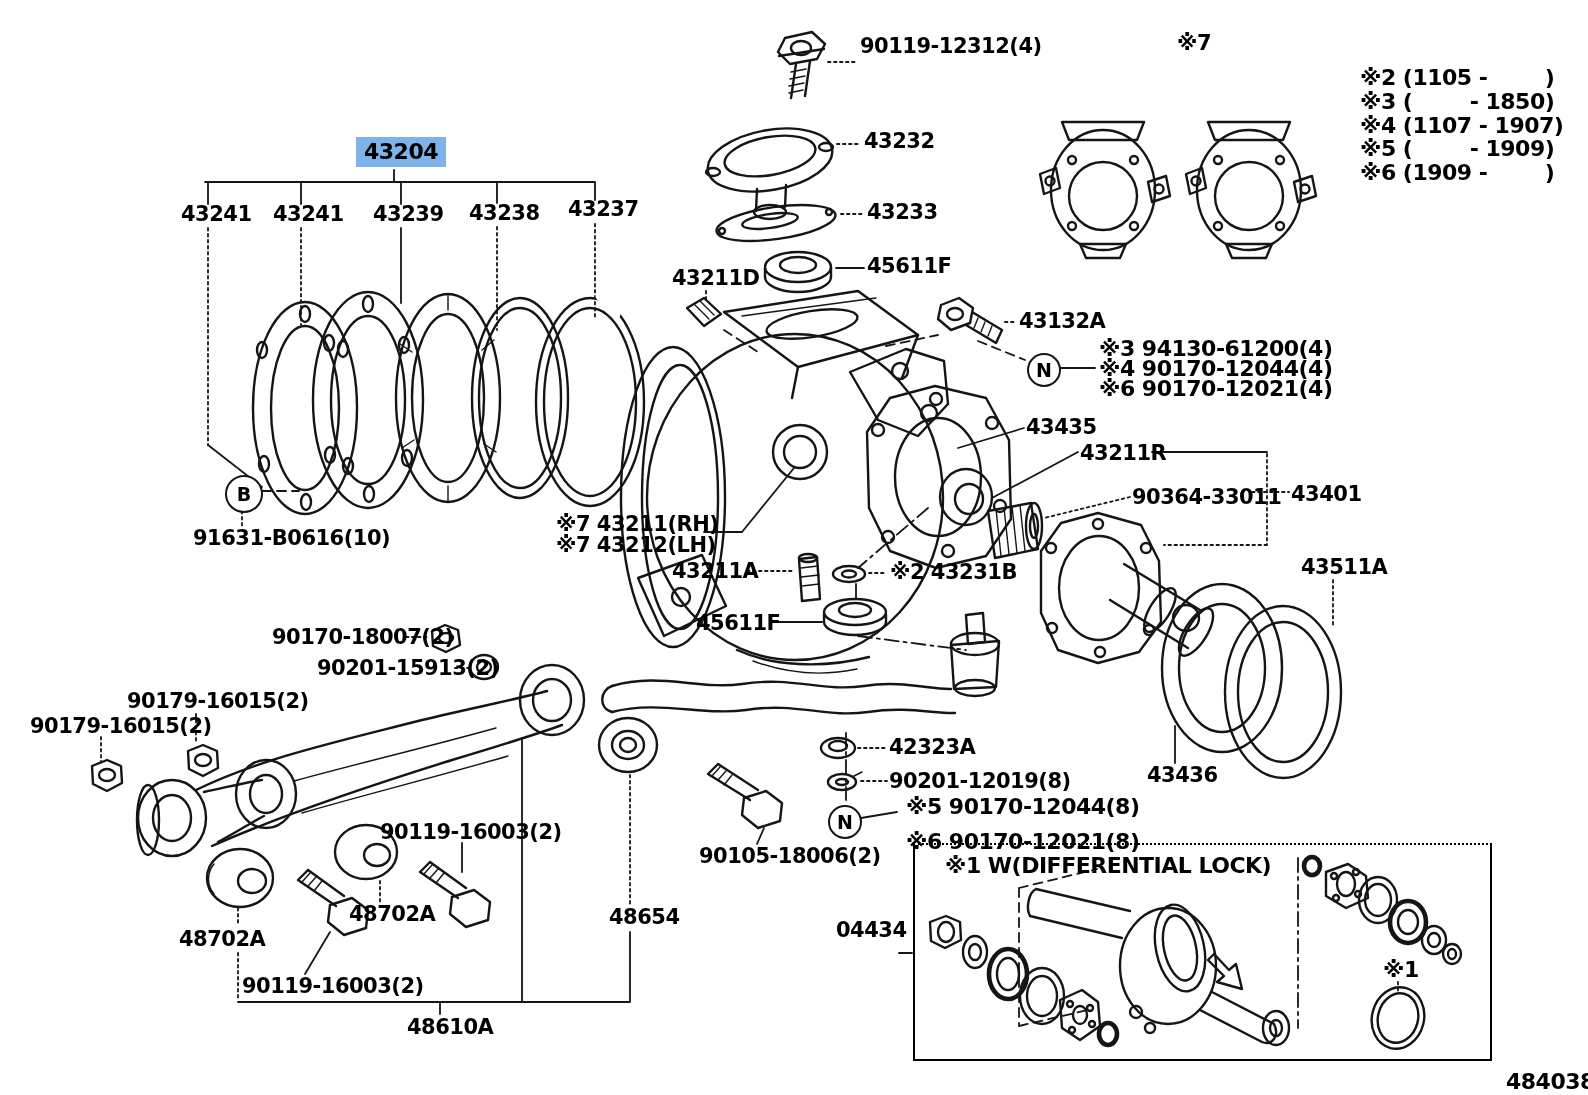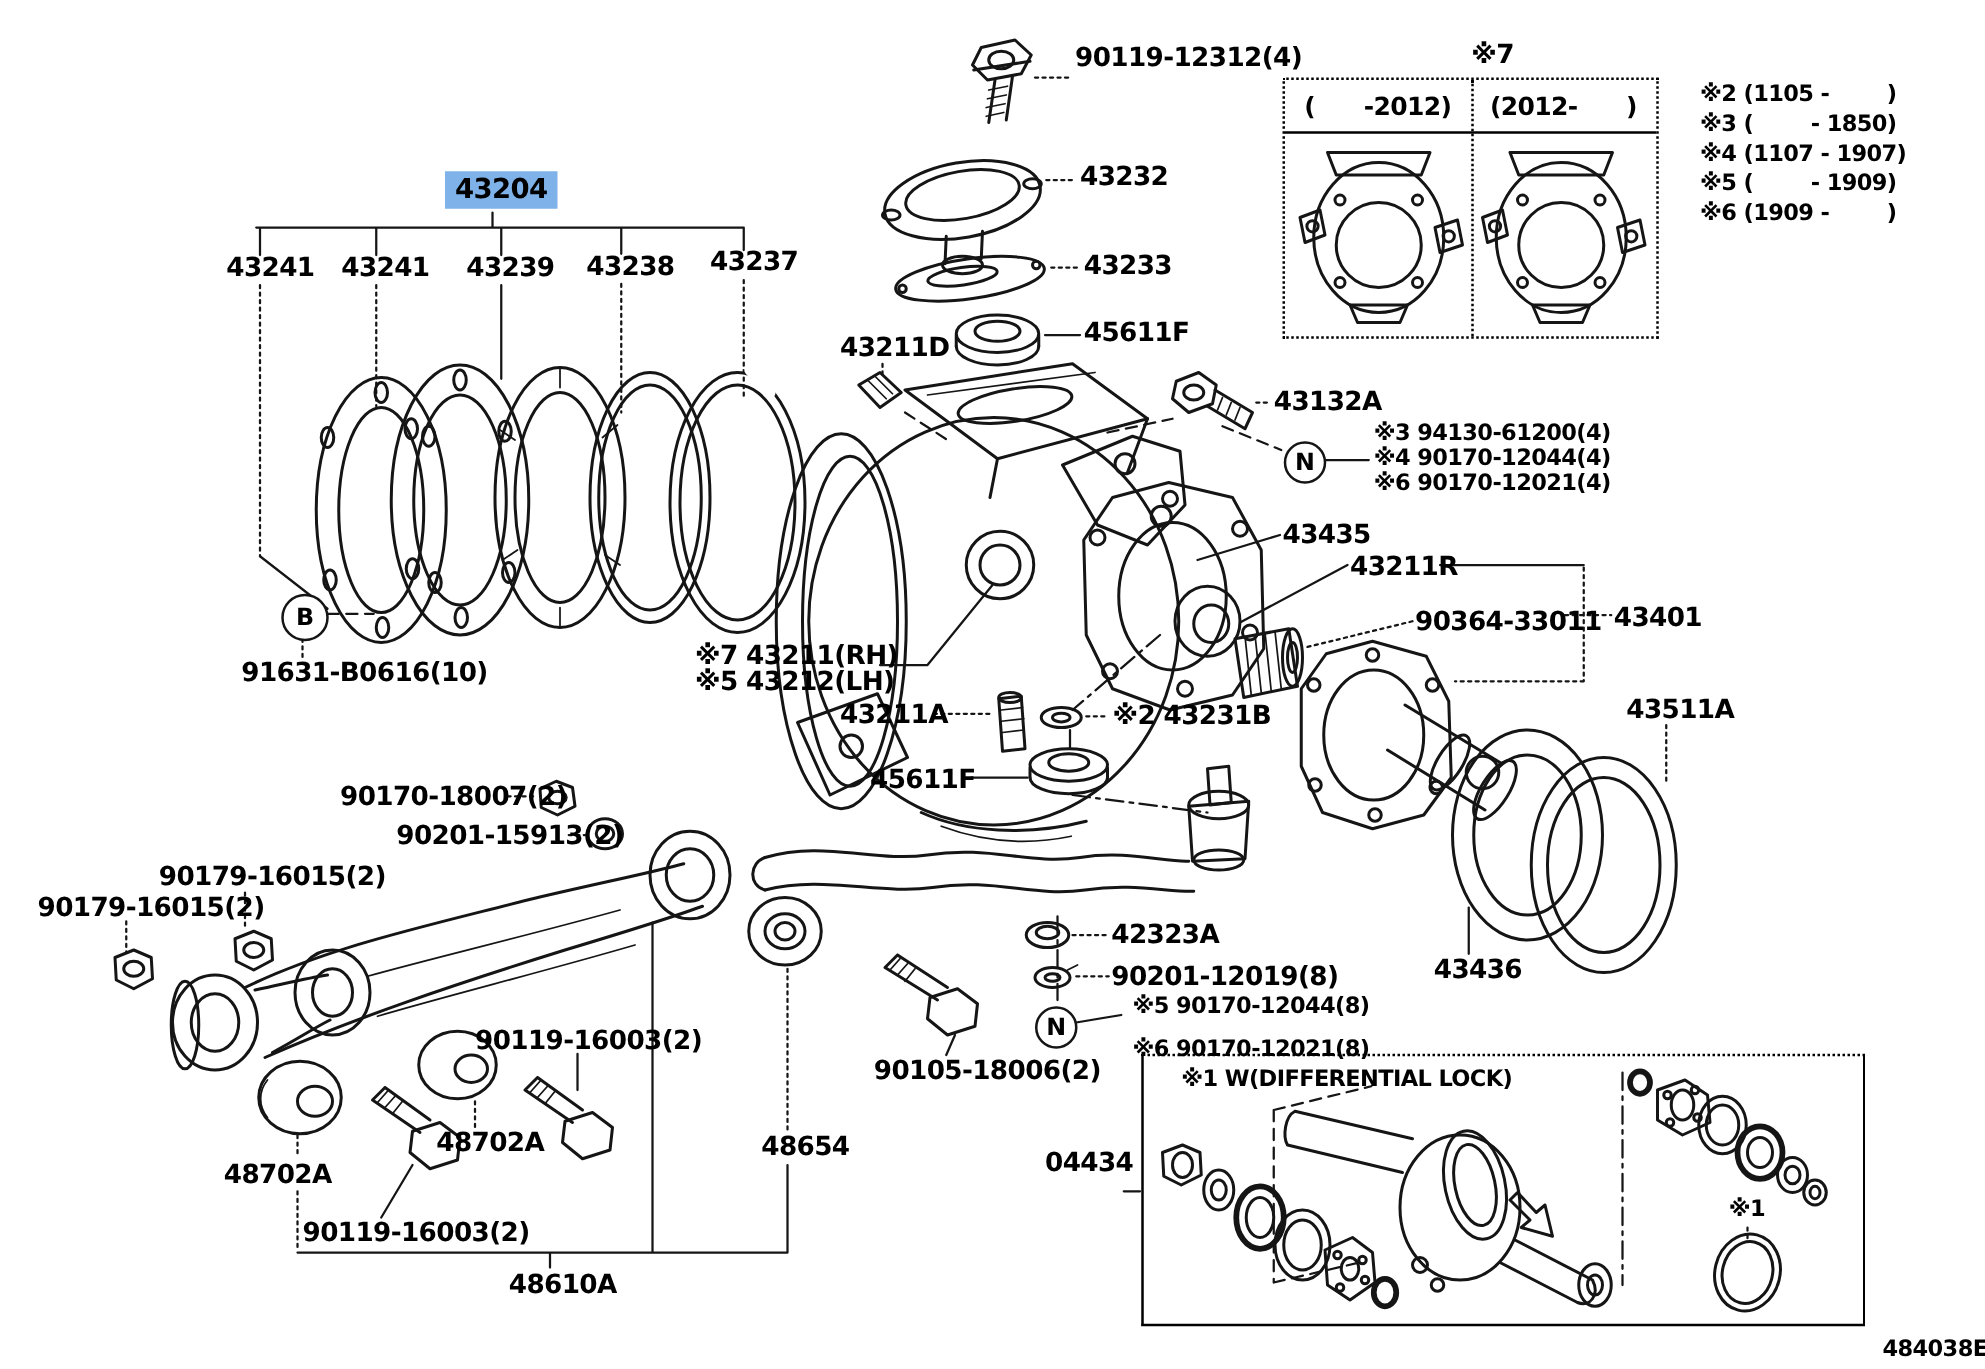--- a/index.html
+++ b/index.html
@@ -10,21 +10,21 @@
     fill:none;stroke:#151515;stroke-width:2.4;stroke-linecap:round;stroke-linejoin:round;}
   .art .thin{stroke-width:1.4}
   .art .ld{stroke-width:1.8}
   .art .dot{stroke-width:1.8;stroke-dasharray:2.5 3.5}
   .art .dsh{stroke-width:1.8;stroke-dasharray:9 6}
   .art .dcl{stroke-width:1.8;stroke-dasharray:14 5 3 5}
   .art .thk{stroke-width:4.6}
   .art .w{stroke:#fff;stroke-width:9}
   .lbl{position:absolute;z-index:3;font-weight:700;font-size:21px;line-height:1;
        letter-spacing:-0.5px;color:#000;white-space:pre;}
-  .sm{font-size:18px}
+  .sm{font-size:22px}
   .hl{background:#7FB2E8;padding:4px 8px;font-size:22px;}
   .circ{position:absolute;z-index:3;border:2.4px solid #151515;border-radius:50%;
         display:flex;align-items:center;justify-content:center;
         font-weight:700;font-size:19px;color:#000;background:#fff;}
   .vtable{position:absolute;z-index:2;border:2.2px dotted #000;}
   .vt-head{position:absolute;left:0;top:0;right:0;height:41px;border-bottom:2.4px solid #000;
            display:flex;}
   .vt-cell{flex:1;display:flex;align-items:center;justify-content:center;
            font-weight:700;font-size:20px;letter-spacing:-0.5px;white-space:pre;}
   .vt-div{position:absolute;top:0;bottom:0;left:149px;border-left:2.2px dotted #000;}
@@ -346,27 +346,20 @@
       <ellipse cx="1434" cy="940" rx="12" ry="14"></ellipse>
         <ellipse cx="1434" cy="940" rx="6" ry="7"></ellipse>
       <ellipse cx="1452" cy="954" rx="9" ry="10"></ellipse>
         <ellipse cx="1452" cy="954" rx="4" ry="5"></ellipse>
       <path d="M1208,960 L1224,976 L1217,982 L1242,989 L1236,964 L1229,970 L1214,954 Z"></path>
       <ellipse cx="1398" cy="1018" rx="26" ry="31" transform="rotate(14 1398 1018)"></ellipse>
       <ellipse cx="1398" cy="1018" rx="20" ry="25" transform="rotate(14 1398 1018)"></ellipse>
     </g>
   </svg>
 
-  <div class="vtable" style="left:1026px;top:62px;width:297px;height:205px">
-    <div class="vt-head">
-      <div class="vt-cell">(      -2012)</div>
-      <div class="vt-cell">(2012-      )</div>
-    </div>
-    <div class="vt-div"></div>
-  </div>
   <div class="lbl" style="left:1177px;top:33px">※7</div>
 
   <div class="diffbox" style="left:913px;top:843px;width:575px;height:214px"></div>
   <div class="lbl sm" style="left:945px;top:855px">※1 W(DIFFERENTIAL LOCK)</div>
   <div class="lbl sm" style="left:1383px;top:959px">※1</div>
   <div class="lbl" style="left:836px;top:920px">04434</div>
 
   <div class="lbl hl" style="left:356px;top:137px">43204</div>
   <div class="lbl" style="left:181px;top:204px">43241</div>
   <div class="lbl" style="left:273px;top:204px">43241</div>
@@ -378,21 +371,21 @@
   <div class="circ" style="left:1027px;top:353px;width:30px;height:30px">N</div>
   <div class="circ" style="left:828px;top:805px;width:30px;height:30px">N</div>
 
   <div class="lbl" style="left:193px;top:528px">91631-B0616(10)</div>
   <div class="lbl" style="left:860px;top:36px">90119-12312(4)</div>
   <div class="lbl" style="left:864px;top:131px">43232</div>
   <div class="lbl" style="left:867px;top:202px">43233</div>
   <div class="lbl" style="left:867px;top:256px">45611F</div>
   <div class="lbl" style="left:672px;top:268px">43211D</div>
   <div class="lbl" style="left:556px;top:514px">※7 43211(RH)</div>
-  <div class="lbl" style="left:556px;top:535px">※5 43212(LH)</div>
+  <div class="lbl" style="left:556px;top:535px">※7 43212(LH)</div>
   <div class="lbl" style="left:672px;top:561px">43211A</div>
   <div class="lbl" style="left:890px;top:562px">※2 43231B</div>
   <div class="lbl" style="left:696px;top:613px">45611F</div>
   <div class="lbl" style="left:1019px;top:311px">43132A</div>
   <div class="lbl sm" style="left:1099px;top:338px">※3 94130-61200(4)</div>
   <div class="lbl sm" style="left:1099px;top:358px">※4 90170-12044(4)</div>
   <div class="lbl sm" style="left:1099px;top:378px">※6 90170-12021(4)</div>
   <div class="lbl" style="left:1026px;top:417px">43435</div>
   <div class="lbl" style="left:1080px;top:443px">43211R</div>
   <div class="lbl" style="left:1132px;top:487px">90364-33011</div>

